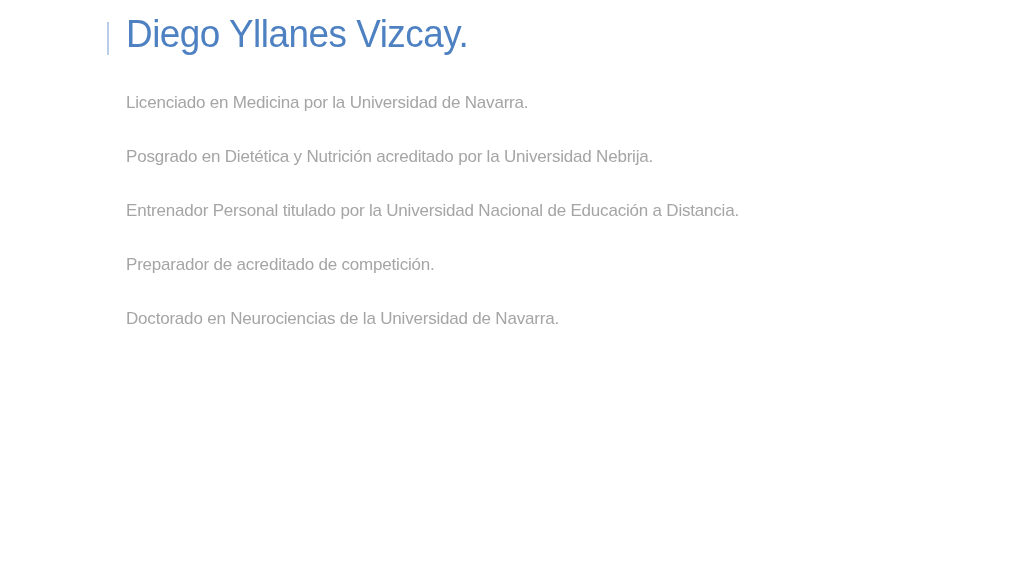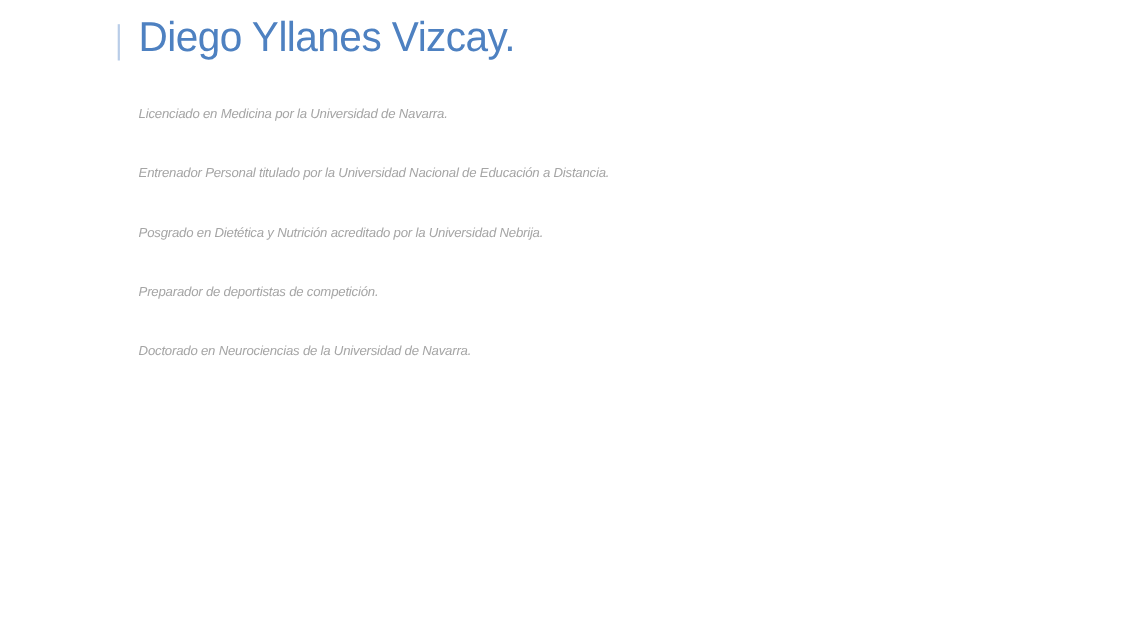--- a/index.html
+++ b/index.html
@@ -30,23 +30,22 @@
     letter-spacing: -0.5px;
     color: var(--accent, #4e81c1);
     
     transform: scaleX(0.97);
     transform-origin: left center;
     white-space: nowrap;
   }
   .body-text {
     margin-top: 31px;
     color: var(--text-color, #a5a5a5);
-    font-size: 12px;
+    font-size: 17px;
     letter-spacing: -0.2px;
-    font-style: italic;
   }
   p.doc-par {
     margin: 0 0 20px 0;
     line-height: 34px;
     white-space: nowrap;
   }
   .justified-block {
     margin: 0;
   }
   .justified-block .jline {
@@ -97,25 +96,25 @@
 
   <div class="content">
 
     <h1 class="doc-title">Diego Yllanes Vizcay.</h1>
 
     <div class="body-text">
 
       <p class="doc-par">Licenciado en Medicina por la Universidad de Navarra.</p>
 
 
+      <p class="doc-par">Posgrado en Dietética y Nutrición acreditado por la Universidad Nebrija.</p>
+
       <p class="doc-par">Entrenador Personal titulado por la Universidad Nacional de Educación a Distancia.</p>
 
-      <p class="doc-par">Posgrado en Dietética y Nutrición acreditado por la Universidad Nebrija.</p>
-
-      <p class="doc-par">Preparador de deportistas de competición.</p>
+      <p class="doc-par">Preparador de acreditado de competición.</p>
 
 
       <div class="justified-block">
         <div class="jline last">Doctorado en Neurociencias de la Universidad de Navarra.</div>
       </div>
 
     </div>
   </div>
 
   <div class="cutoff-line"></div>

